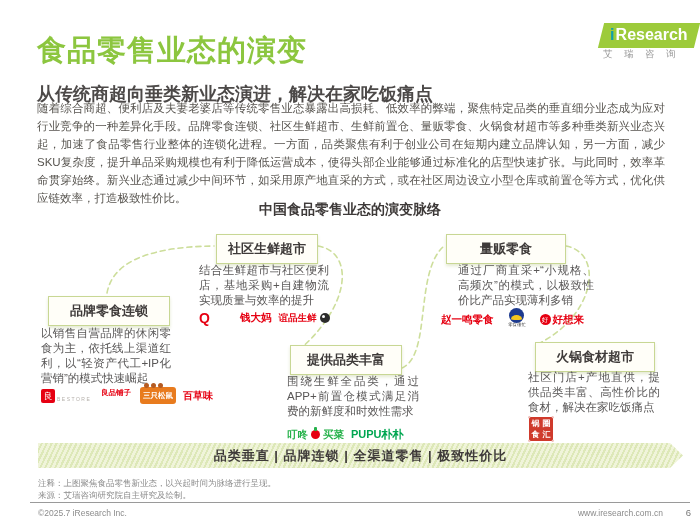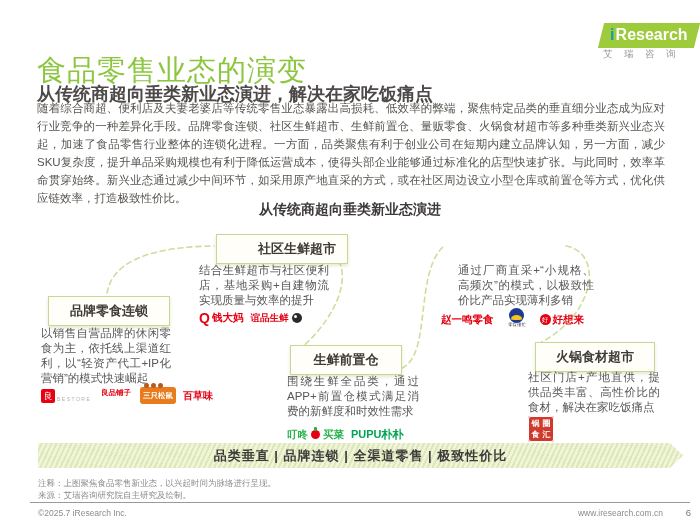--- a/index.html
+++ b/index.html
@@ -1,20 +1,20 @@
 <!DOCTYPE html>
 <html><head>
 <meta charset="utf-8">
 <style>
   html,body{margin:0;padding:0;background:#fff;}
   .page{position:relative;width:700px;height:524px;background:#fff;overflow:hidden;
         font-family:"Liberation Sans","DejaVu Sans",sans-serif;}
 
   
-  .title{position:absolute;left:37px;top:32px;font-size:29px;font-weight:400;
+  .title{position:absolute;left:37px;top:12px;font-size:29px;font-weight:700;
          color:#8cc63f;letter-spacing:1px;white-space:nowrap;}
   .subtitle{position:absolute;left:37px;top:67px;font-size:18px;font-weight:700;
          color:#4c4948;white-space:nowrap;}
   .logo-badge{position:absolute;left:601px;top:23px;background:#9dcb3b;
          transform:skewX(-14deg);padding:3px 9px 4px 9px;}
   .logo-badge .inner{display:inline-block;transform:skewX(14deg);
          font-size:16px;font-weight:700;color:#fff;letter-spacing:0;}
   .logo-badge .i{color:#0f9fae;margin-right:1px;}
   .logo-caption{position:absolute;left:603px;top:48px;font-size:9.5px;color:#979797;
          letter-spacing:11.5px;white-space:nowrap;}
@@ -24,21 +24,21 @@
          font-size:11.5px;line-height:18px;text-align:justify;color:#57544f;}
 
   
   .chart-title{position:absolute;left:0;top:201px;width:700px;text-align:center;
          font-size:14px;font-weight:700;color:#3e3a39;}
   svg.paths{position:absolute;left:0;top:0;pointer-events:none;z-index:0;}
   .nodebox{position:absolute;z-index:1;background:#fffef8;border:1.4px solid #c8d794;
          box-shadow:0 2px 3px rgba(170,185,110,.3);text-align:center;
          font-size:13px;font-weight:700;color:#3e3a39;padding:5px 0;}
   .n1{left:48px;top:296px;width:120px;}
-  .n2{left:216px;top:234px;width:100px;padding-left:30px;}
+  .n2{left:216px;top:234px;width:100px;}
   .n3{left:290px;top:345px;width:110px;}
   .n4{left:446px;top:234px;width:118px;}
   .n5{left:535px;top:342px;width:118px;}
   .ndesc{position:absolute;z-index:1;margin:0;font-size:11.5px;line-height:15px;
          text-align:justify;color:#595757;}
   .d1{left:41px;top:326px;width:130px;}
   .d2{left:199px;top:263px;width:130px;}
   .d3{left:287px;top:374px;width:132px;}
   .d4{left:458px;top:263px;width:136px;}
   .d5{left:528px;top:370px;width:132px;}
@@ -56,21 +56,21 @@
   .lp-col{display:inline-flex;flex-direction:column;line-height:1;}
   .lp-col b{color:#e60012;font-size:7.5px;margin-left:44px;}
   .lp-col small{font-size:5px;color:#b5b0ab;letter-spacing:1.5px;margin-top:1px;}
   .sq{position:relative;margin-left:2px;}
   .sq-heads{position:absolute;top:-4px;left:4px;display:flex;gap:2px;}
   .sq-heads i{width:5px;height:5px;border-radius:50%;background:#b55b22;display:inline-block;}
   .sq-badge{background:#e87b1e;border-radius:3px;color:#fff;font-size:7.5px;
          font-weight:700;padding:4px 3px 3px 3px;display:inline-block;}
   .bc{color:#e60012;font-weight:800;font-size:10px;}
   .qd-q{font-style:normal;color:#e60012;font-weight:900;font-size:14px;line-height:1;}
-  .qd span{color:#e60012;font-weight:800;font-size:10.5px;}
+  .qd span{color:#e60012;font-weight:800;font-size:10.5px;margin-left:28px;}
   .yp span{color:#e60012;font-weight:800;font-size:9.5px;}
   .yp-bird{width:10px;height:10px;border-radius:50%;background:#2b2b2b;display:inline-block;
          position:relative;margin-left:2px;}
   .yp-bird:before{content:"";position:absolute;left:2px;top:2px;width:3px;height:3px;
          border-radius:50%;background:#fff;}
   .dd span{color:#26b24b;font-weight:800;font-size:10.5px;}
   .radish{width:9px;height:9px;border-radius:50%;background:#e60012;display:inline-block;
          position:relative;margin:0 1px;}
   .radish:before{content:"";position:absolute;left:3px;top:-3px;width:3px;height:4px;
          background:#26b24b;border-radius:1px;}
@@ -113,21 +113,21 @@
 
   <h1 class="title">食品零售业态的演变</h1>
   <div class="logo-badge">
     <span class="inner"><span class="i">i</span><span>Research</span></span>
   </div>
   <div class="logo-caption">艾瑞咨询</div>
   <h2 class="subtitle">从传统商超向垂类新业态演进，解决在家吃饭痛点</h2>
 
   <p class="intro">随着综合商超、便利店及夫妻老婆店等传统零售业态暴露出高损耗、低效率的弊端，聚焦特定品类的垂直细分业态成为应对行业竞争的一种差异化手段。品牌零食连锁、社区生鲜超市、生鲜前置仓、量贩零食、火锅食材超市等多种垂类新兴业态兴起，加速了食品零售行业整体的连锁化进程。一方面，品类聚焦有利于创业公司在短期内建立品牌认知，另一方面，减少SKU复杂度，提升单品采购规模也有利于降低运营成本，使得头部企业能够通过标准化的店型快速扩张。与此同时，效率革命贯穿始终。新兴业态通过减少中间环节，如采用原产地直采的方式，或在社区周边设立小型仓库或前置仓等方式，优化供应链效率，打造极致性价比。</p>
 
-  <div class="chart-title">从传统商超向垂类新业态演进</div>
+  <div class="chart-title">中国食品零售业态的演变脉络</div>
 
   <svg class="paths" width="700" height="524" viewBox="0 0 700 524">
     <g fill="none" stroke="#cdde9b" stroke-width="1.6" stroke-dasharray="5 4" stroke-linecap="round">
       <path d="M107,293 C112,266 140,247 214,246"></path>
       <path d="M318,246 C355,252 352,308 293,355"></path>
       <path d="M402,368 C432,355 414,272 444,246"></path>
       <path d="M566,246 C604,253 596,315 538,344"></path>
     </g>
   </svg>
 
@@ -158,31 +158,32 @@
     <span class="brand qd">
       <i class="qd-q">Q</i>
       <span>钱大妈</span>
     </span>
     <span class="brand yp">
       <span>谊品生鲜</span>
       <i class="yp-bird"></i>
     </span>
   </div>
 
-  <div class="nodebox n3">生鲜前置仓</div>
+  <div class="nodebox n3">提供品类丰富</div>
   <p class="ndesc d3">围绕生鲜全品类，通过APP+前置仓模式满足消费的新鲜度和时效性需求</p>
   <div class="brands b3">
     <span class="brand dd">
       <span>叮咚</span>
       <i class="radish"></i>
       <span>买菜</span>
     </span>
     <span class="brand pp">PUPU朴朴</span>
   </div>
 
+  <div class="nodebox n4">量贩零食</div>
   <p class="ndesc d4">通过厂商直采+“小规格、高频次”的模式，以极致性价比产品实现薄利多销</p>
   <div class="brands b4">
     <span class="brand zym">赵一鸣零食</span>
     <span class="brand lshm">
       <i class="lshm-ico"></i>
       <small class="lshm-cap">零食很忙</small>
     </span>
     <span class="brand hxl">
       <i class="hxl-ico">好</i>
       <span>好想来</span>

